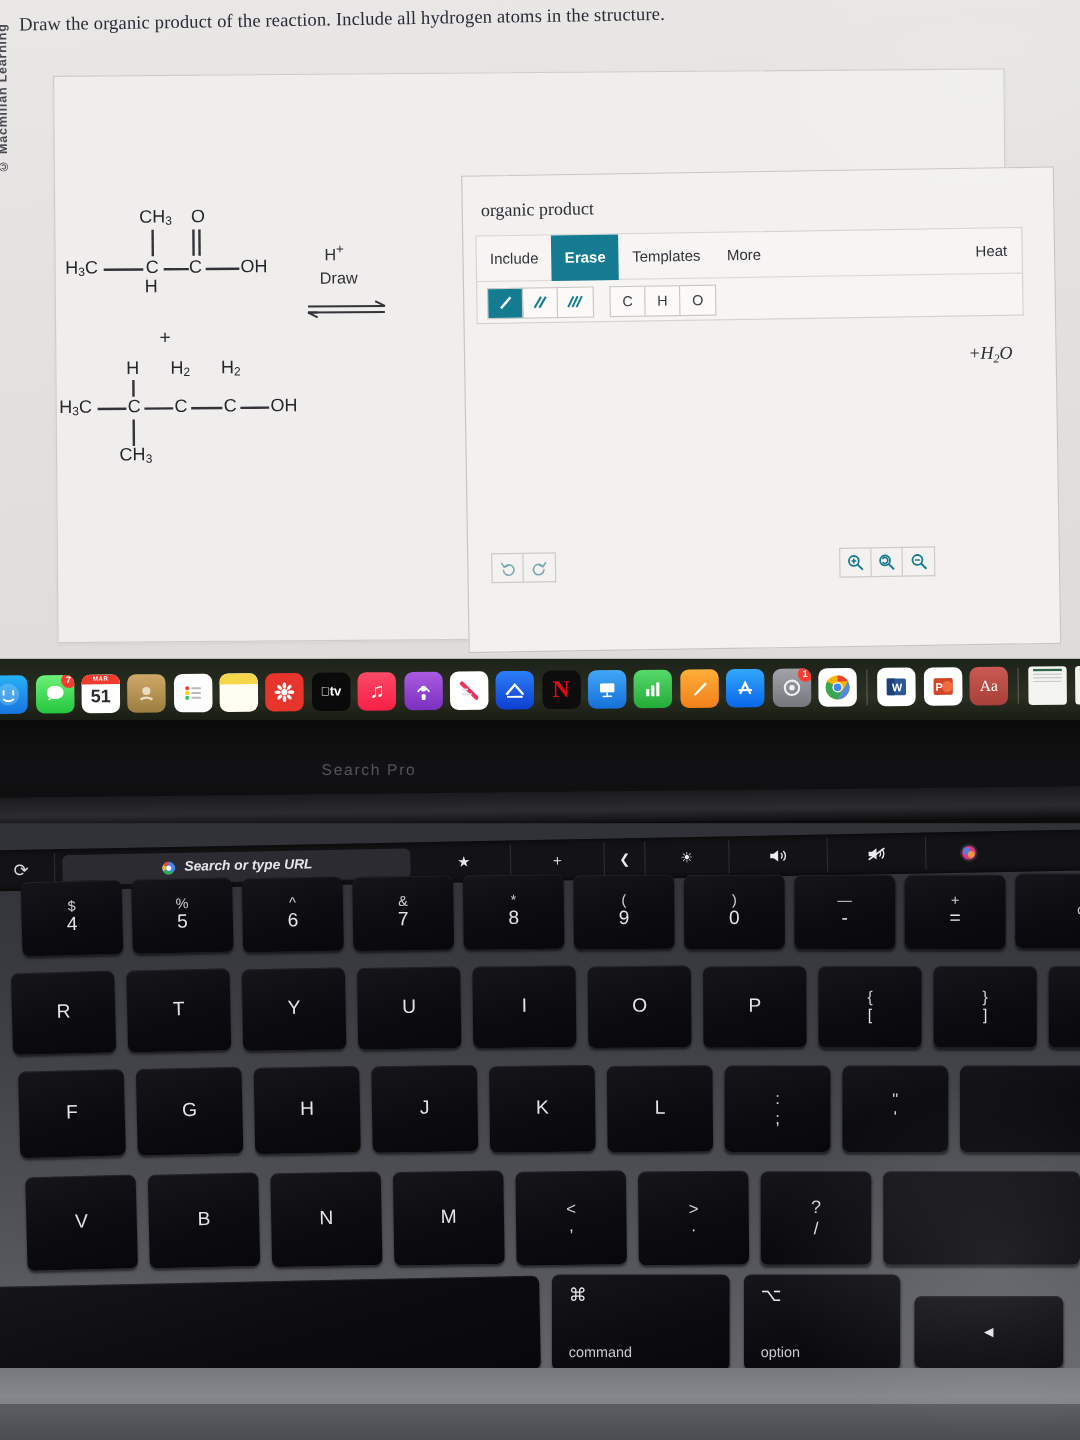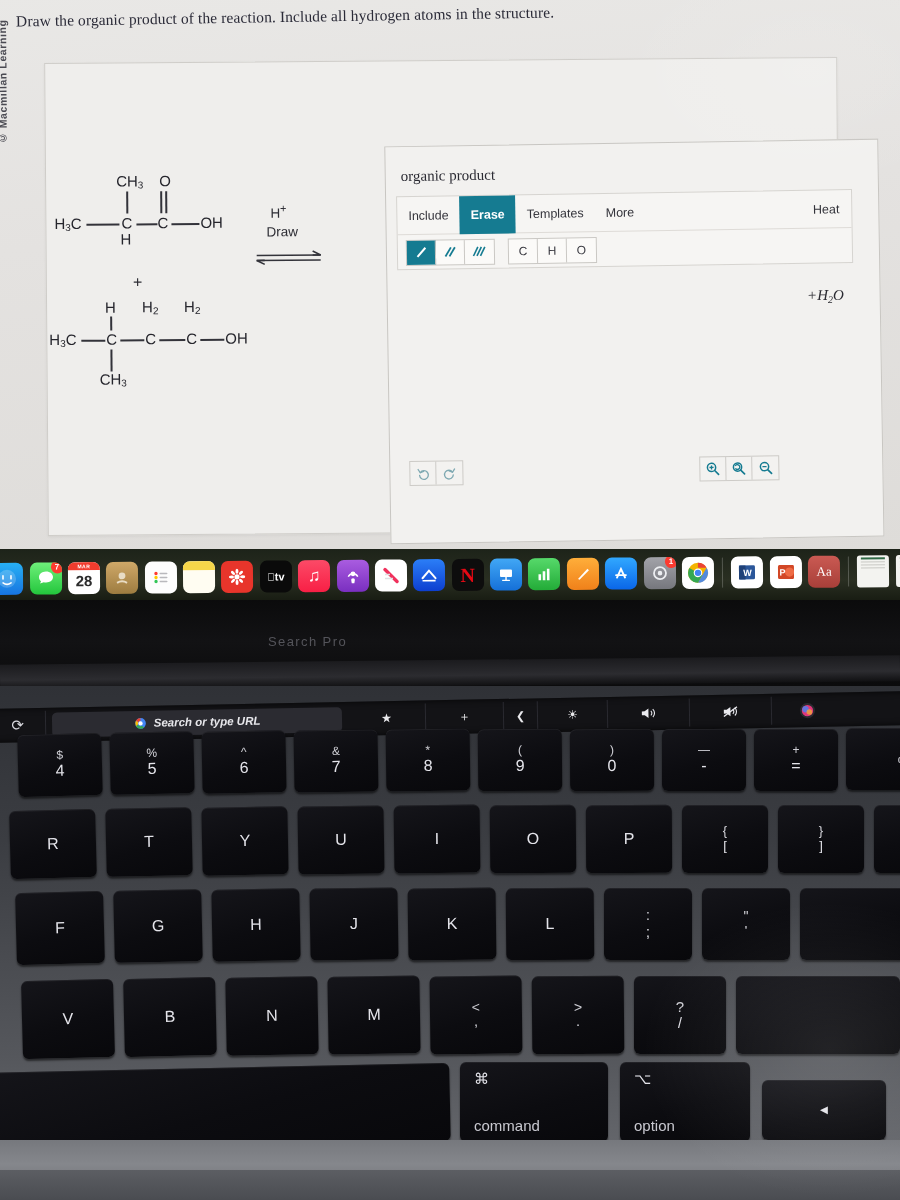--- a/index.html
+++ b/index.html
@@ -190,21 +190,21 @@
     border-radius: 6px;
     box-shadow: 0 2px 2px rgba(0,0,0,.55), inset 0 1px 0 rgba(255,255,255,.06);
     color: #e4e4ea;
     display: flex; flex-direction: column; align-items: center; justify-content: center;
     font-size: 15px; overflow: hidden;
   }
   .key .top { font-size: 12px; opacity: .9; line-height: 1.1; }
   .key .bot { font-size: 16px; line-height: 1.15; }
   .key.mod { font-size: 11px; }
   .key.mod .glyph { font-size: 15px; margin-bottom: 11px; }
-  .key.mod .name { font-size: 15px; color: #c9c9d0; }
+  .key.mod .name { font-size: 12px; color: #c9c9d0; }
   .palmrest {
     position: absolute; left: 0; top: 1140px; width: 900px; height: 60px;
     background: linear-gradient(180deg,#76787d 0%,#85878c 40%,#68696e 100%);
   }
   .trackpad-edge {
     position: absolute; left: 0; top: 1170px; width: 900px; height: 30px;
     background: linear-gradient(180deg,#5c5e63 0%,#4a4c51 100%);
   }
   .glare {
     position: absolute; pointer-events: none;
@@ -395,21 +395,21 @@
 
       <div class="dock-icon" style="background:linear-gradient(180deg,#6ef07a,#23c63c);">
         <svg width="20" height="20" viewBox="0 0 20 20">
             <path d="M10 3c4.2 0 7 2.5 7 5.6S14.2 14 10 14c-.8 0-1.6-.1-2.3-.3L4 15l1-2.3C3.8 11.8 3 10.3 3 8.6 3 5.5 5.8 3 10 3z" fill="#fff"></path>
           </svg>
         <div class="dock-badge">7</div>
       </div>
 
       <div class="dock-icon" style="background:#fff; color:#333; flex-direction:column; justify-content:flex-start;">
         <div style="background:#f03c2e; color:#fff; width:100%; font-size:5px; line-height:8px; text-align:center; letter-spacing:.5px;">MAR</div>
-        <div style="font-size:15px; color:#2c2c2c; line-height:22px;">28</div>
+        <div style="font-size:15px; color:#2c2c2c; line-height:22px;">51</div>
       </div>
 
       <div class="dock-icon" style="background:linear-gradient(180deg,#cfa868,#9d7c40);">
         <svg width="18" height="18" viewBox="0 0 18 18">
             <circle cx="9" cy="7" r="3.4" fill="#e8dcc4"></circle>
             <path d="M4 14q5-3 10 0" stroke="#e8dcc4" stroke-width="2" fill="none"></path>
           </svg>
       </div>
 
       <div class="dock-icon" style="background:#fdfdfd;">

